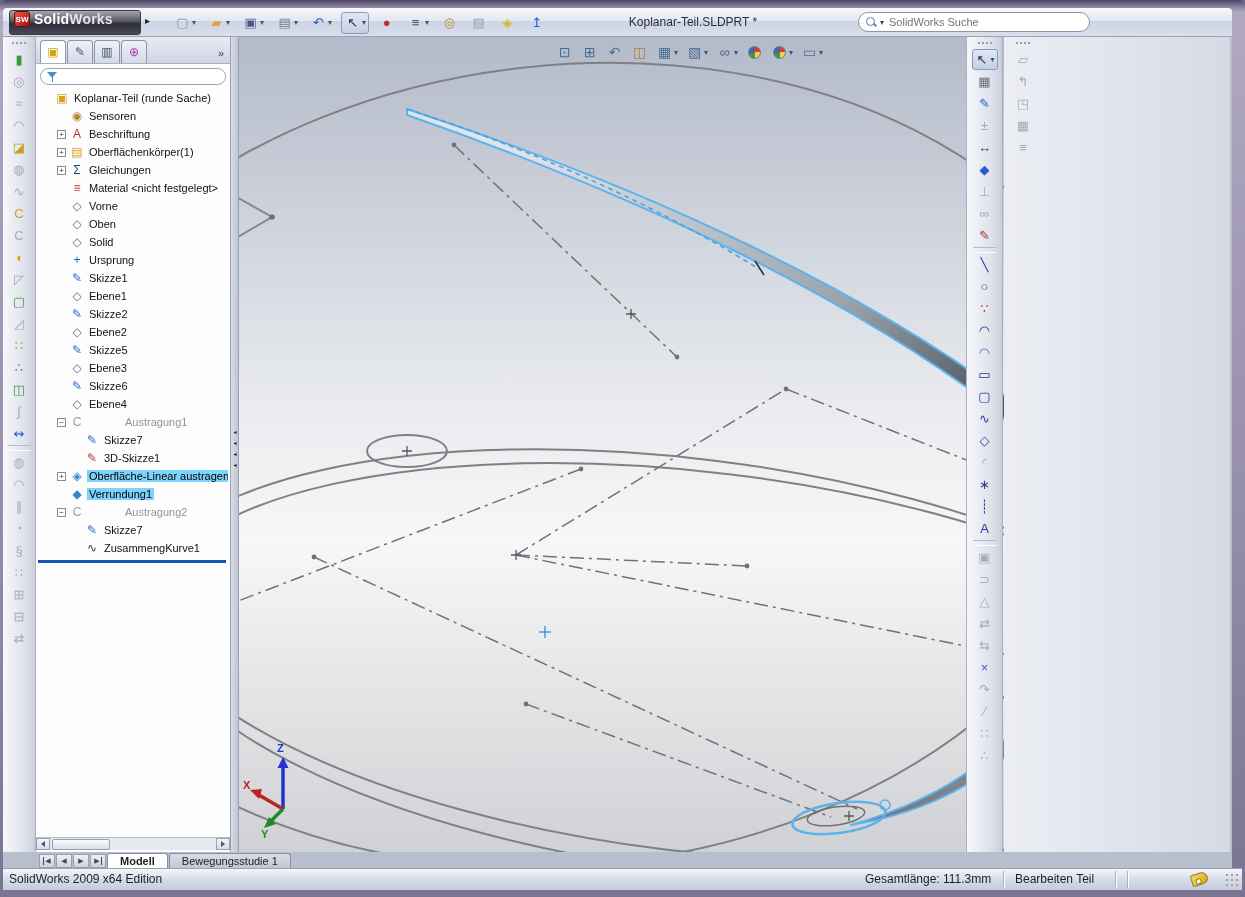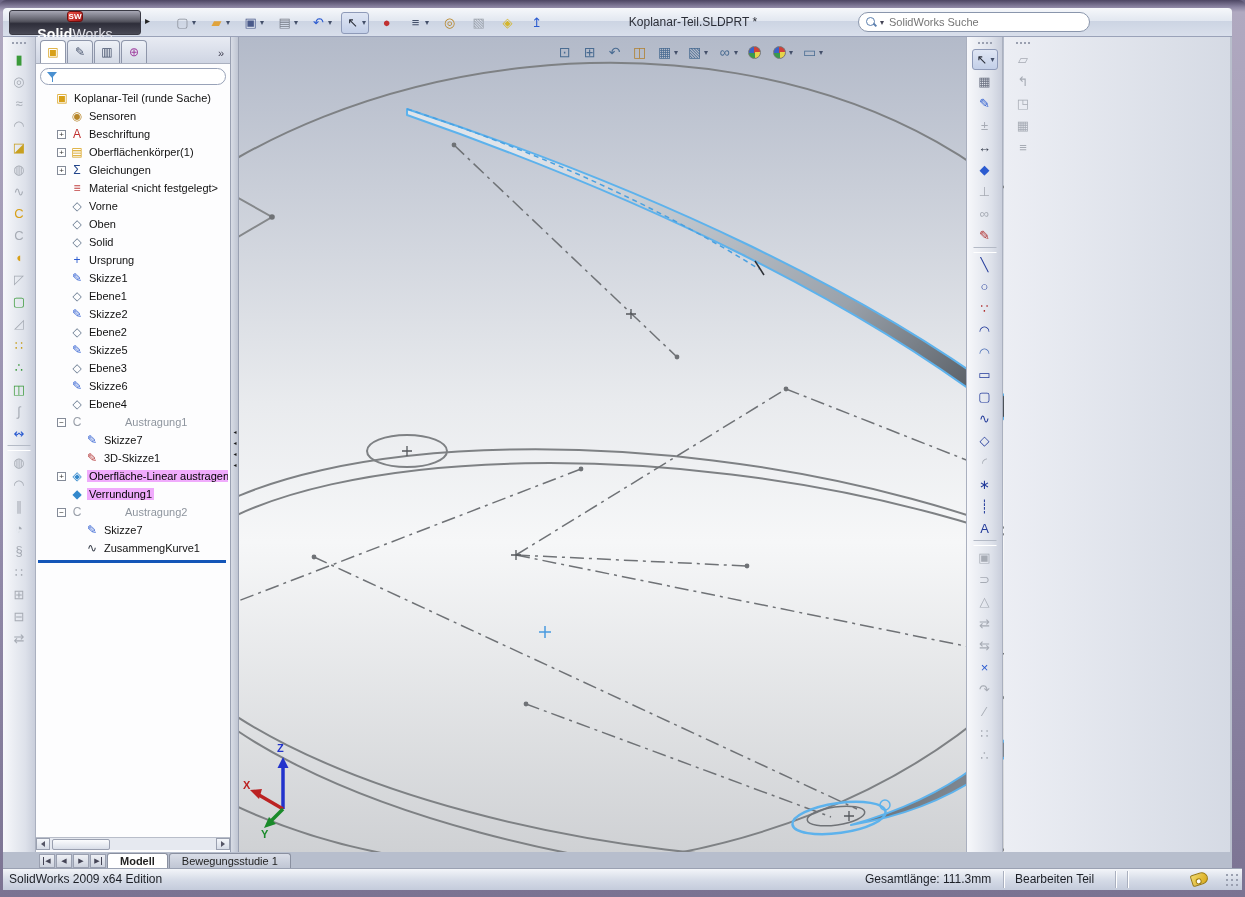--- a/index.html
+++ b/index.html
@@ -5,27 +5,27 @@
   html,body{margin:0;padding:0;background:#6e6787;}
   *{box-sizing:border-box;}
   .window{position:relative;width:1245px;height:897px;overflow:hidden;
     font-family:"Liberation Sans",sans-serif;color:#111;
     background:linear-gradient(180deg,#4d4663 0px,#8b84a2 7px,#b0a9c0 12px,#968ead 55%,#7b7392 100%);
     border-radius:6px 6px 0 0;}
   
   #titlebar{position:absolute;left:3px;top:8px;width:1229px;height:29px;
     background:linear-gradient(180deg,#f6f8fb,#e2e7f0 46%,#ccd4e3 47%,#d9dfeb);
     border-radius:4px 4px 0 0;border-bottom:1px solid #9aa2b8;}
-  .logo{position:absolute;left:6px;top:2px;width:132px;height:25px;display:flex;align-items:center;gap:4px;
+  .logo{position:absolute;left:6px;top:2px;width:132px;height:25px;display:flex;align-items:flex-start;gap:4px;
     background:linear-gradient(180deg,#a7a7b4,#55555f 45%,#2e2e3a 55%,#4a4a56);
-    border:1px solid #3a3a44;border-radius:3px;padding:0 4px;flex-direction:column;}
+    border:1px solid #3a3a44;border-radius:3px;padding:0 4px;}
   .swcube{width:16px;height:16px;border-radius:3px;background:linear-gradient(135deg,#ef5347,#a01616);
     border:1px solid #6e0e0e;color:#fff;font-size:8px;font-weight:bold;display:flex;align-items:center;justify-content:center;}
   .logotext{font-size:14px;font-weight:bold;color:#fff;letter-spacing:.2px;}
-  .logotext .lt2{font-weight:normal;color:#e3e3ea;}
+  .logotext .lt2{font-weight:bold;color:#e3e3ea;}
   .menu-arrow{position:absolute;left:142px;top:7px;font-size:10px;color:#222;}
   .tb-row{position:absolute;left:168px;top:3px;display:flex;gap:6px;align-items:center;height:23px;}
   .tbi{height:22px;display:flex;align-items:center;justify-content:center;padding:0 2px;border-radius:3px;border:1px solid transparent;}
   .tbi .g{width:17px;text-align:center;font-size:13px;line-height:17px;color:#3a4050;}
   .tbi .dd{font-size:8px;color:#44506a;margin-left:1px;}
   .tbi.pressed{background:linear-gradient(#dfe6f4,#c3cfe8);border:1px solid #8e9ab8;}
   .tbi.disabled .g{color:#a6abb4;}
   .tbi.ball .g{color:transparent;width:13px;height:13px;border-radius:50%;margin:0 2px;
     background:conic-gradient(#d04038 0 90deg,#e6d44a 90deg 180deg,#3a9a4a 180deg 270deg,#3a62c8 270deg 360deg);
     border:1px solid #777;}
@@ -60,21 +60,21 @@
   .pfilter{position:absolute;left:4px;top:31px;width:186px;height:17px;border:1px solid #98a2b8;border-radius:9px;
     background:#fff;display:flex;align-items:center;padding:0 6px;gap:4px;}
   .funnel{position:relative;width:11px;height:11px;}
   .funnel::before{content:"";position:absolute;left:0;top:1px;border-left:5px solid transparent;border-right:5px solid transparent;border-top:6px solid #4a90d0;}
   .funnel::after{content:"";position:absolute;left:4.5px;top:6px;width:1.6px;height:5px;background:#4a90d0;}
   #tree{position:absolute;left:2px;top:52px;width:190px;bottom:16px;overflow:hidden;}
   .trow{display:flex;align-items:center;height:18px;font-size:11px;white-space:nowrap;}
   .exp{width:9px;height:9px;min-width:9px;border:1px solid #848b98;background:#fff;font-size:8px;line-height:7px;text-align:center;color:#333;margin-right:3px;}
   .ticon{width:16px;min-width:16px;text-align:center;font-size:12px;margin-right:2px;color:#556;}
   .tlabel{padding:0 2px;}
-  .trow.selected .tlabel{background:#f0abfc;color:#000;text-align:right;}
+  .trow.selected .tlabel{background:#7dd3fc;color:#000;text-align:right;}
   .trow.grayed .tlabel{color:#8e959e;margin-left:36px;}
   .trow.bar{height:3px;background:#1456b8;margin:3px 2px 0 0;padding-left:0 !important;}
   .hscroll{position:absolute;left:0;bottom:2px;width:194px;height:13px;background:#e6e9f0;border-top:1px solid #b8bdc9;display:flex;align-items:center;}
   .sbtn{width:14px;height:12px;background:linear-gradient(#f4f6fa,#d6dbe6);border:1px solid #9aa0b0;display:flex;align-items:center;justify-content:center;}
   .sbtn::before{content:"";border-top:3px solid transparent;border-bottom:3px solid transparent;}
   .sbtn.left::before{border-right:4px solid #556;}
   .sbtn.right::before{border-left:4px solid #556;}
   .sthumb{width:58px;height:11px;margin-left:2px;background:linear-gradient(#fbfcfe,#d9dee8);border:1px solid #9aa0b0;border-radius:2px;}
   .strack{flex:1;}
   

